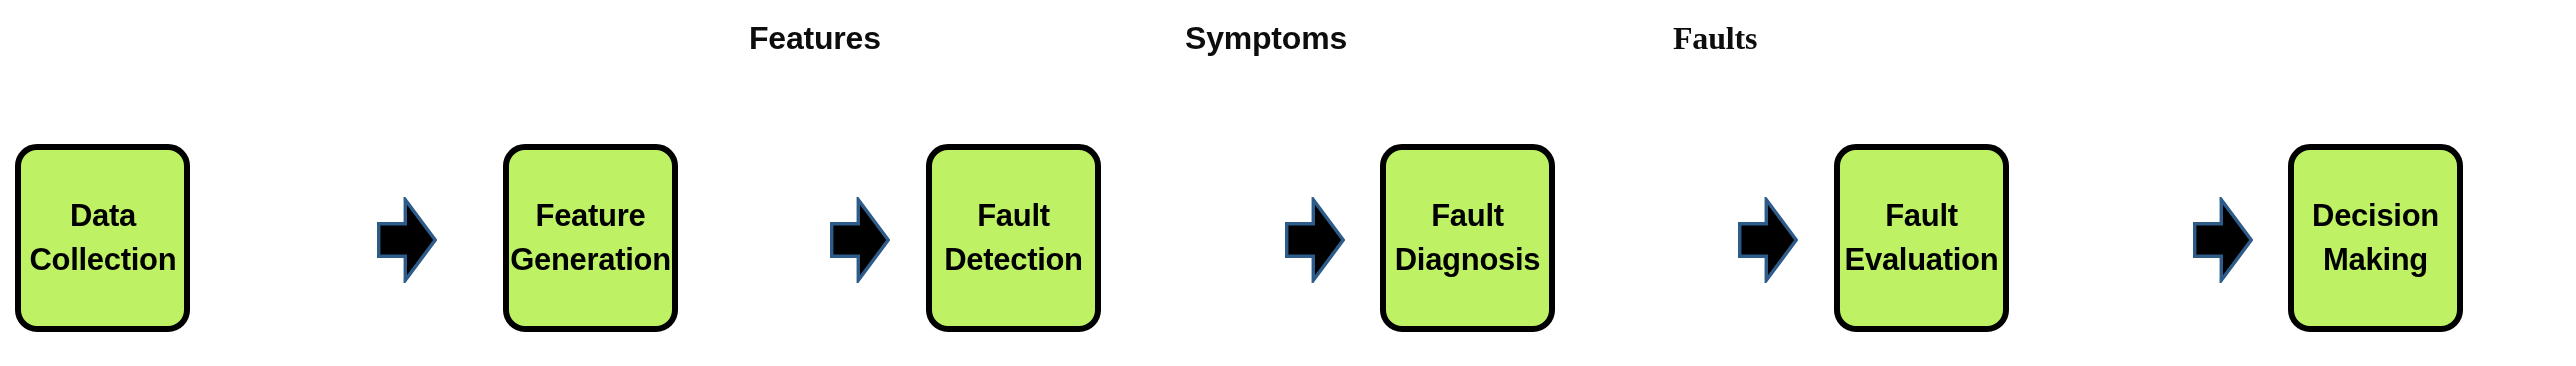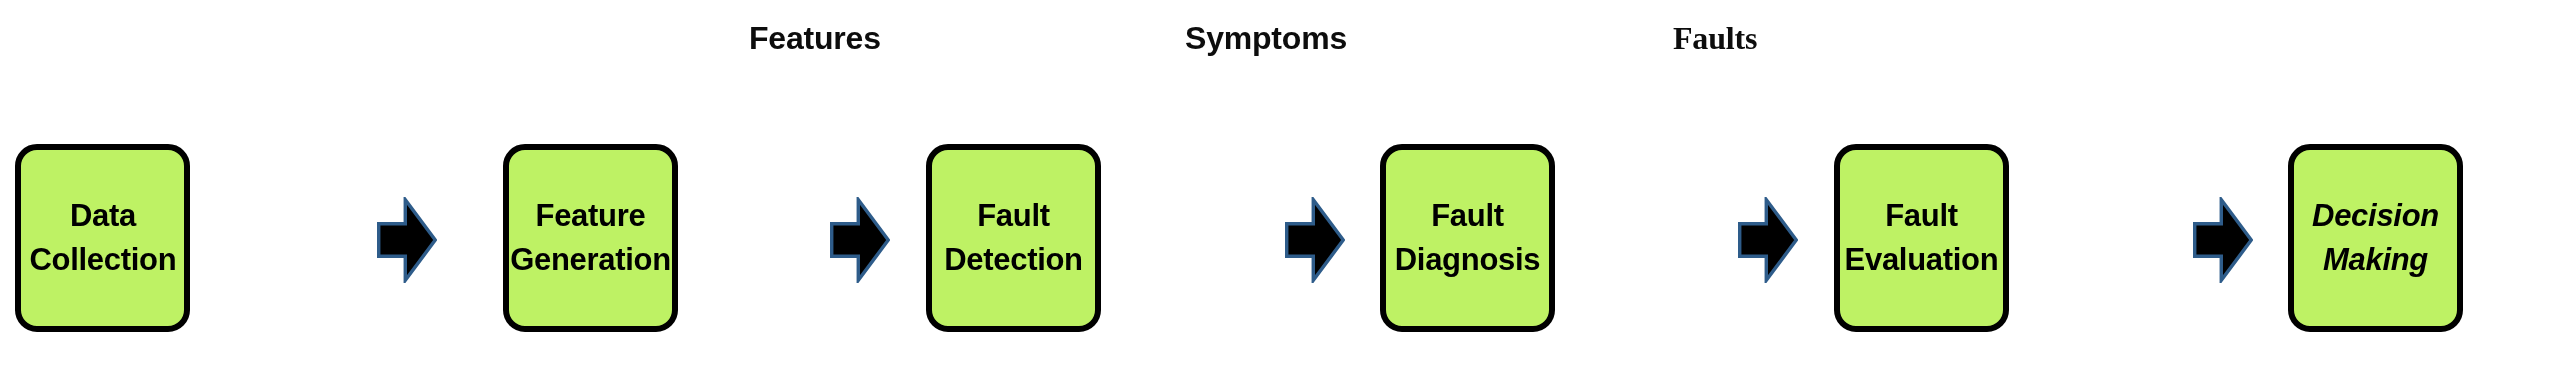--- a/index.html
+++ b/index.html
@@ -136,20 +136,20 @@
       <span class="node-label">Fault
 Evaluation</span>
     </div>
 
     <div class="arrow" style="left:2193px;">
       <svg viewBox="0 0 70 100" xmlns="http://www.w3.org/2000/svg" aria-hidden="true">
         <polygon points="2,31 33,31 33,3 68,50 33,97 33,69 2,69" fill="#000000" stroke="#2E5C8A" stroke-width="4" stroke-linejoin="miter"></polygon>
       </svg>
     </div>
 
-    <div class="node" style="left:2288px;font-style:italic;">
+    <div class="node" style="left:2288px;">
       <span class="node-label">Decision
 Making</span>
     </div>
 
   </div>
 </div>
 
 
 </body></html>

